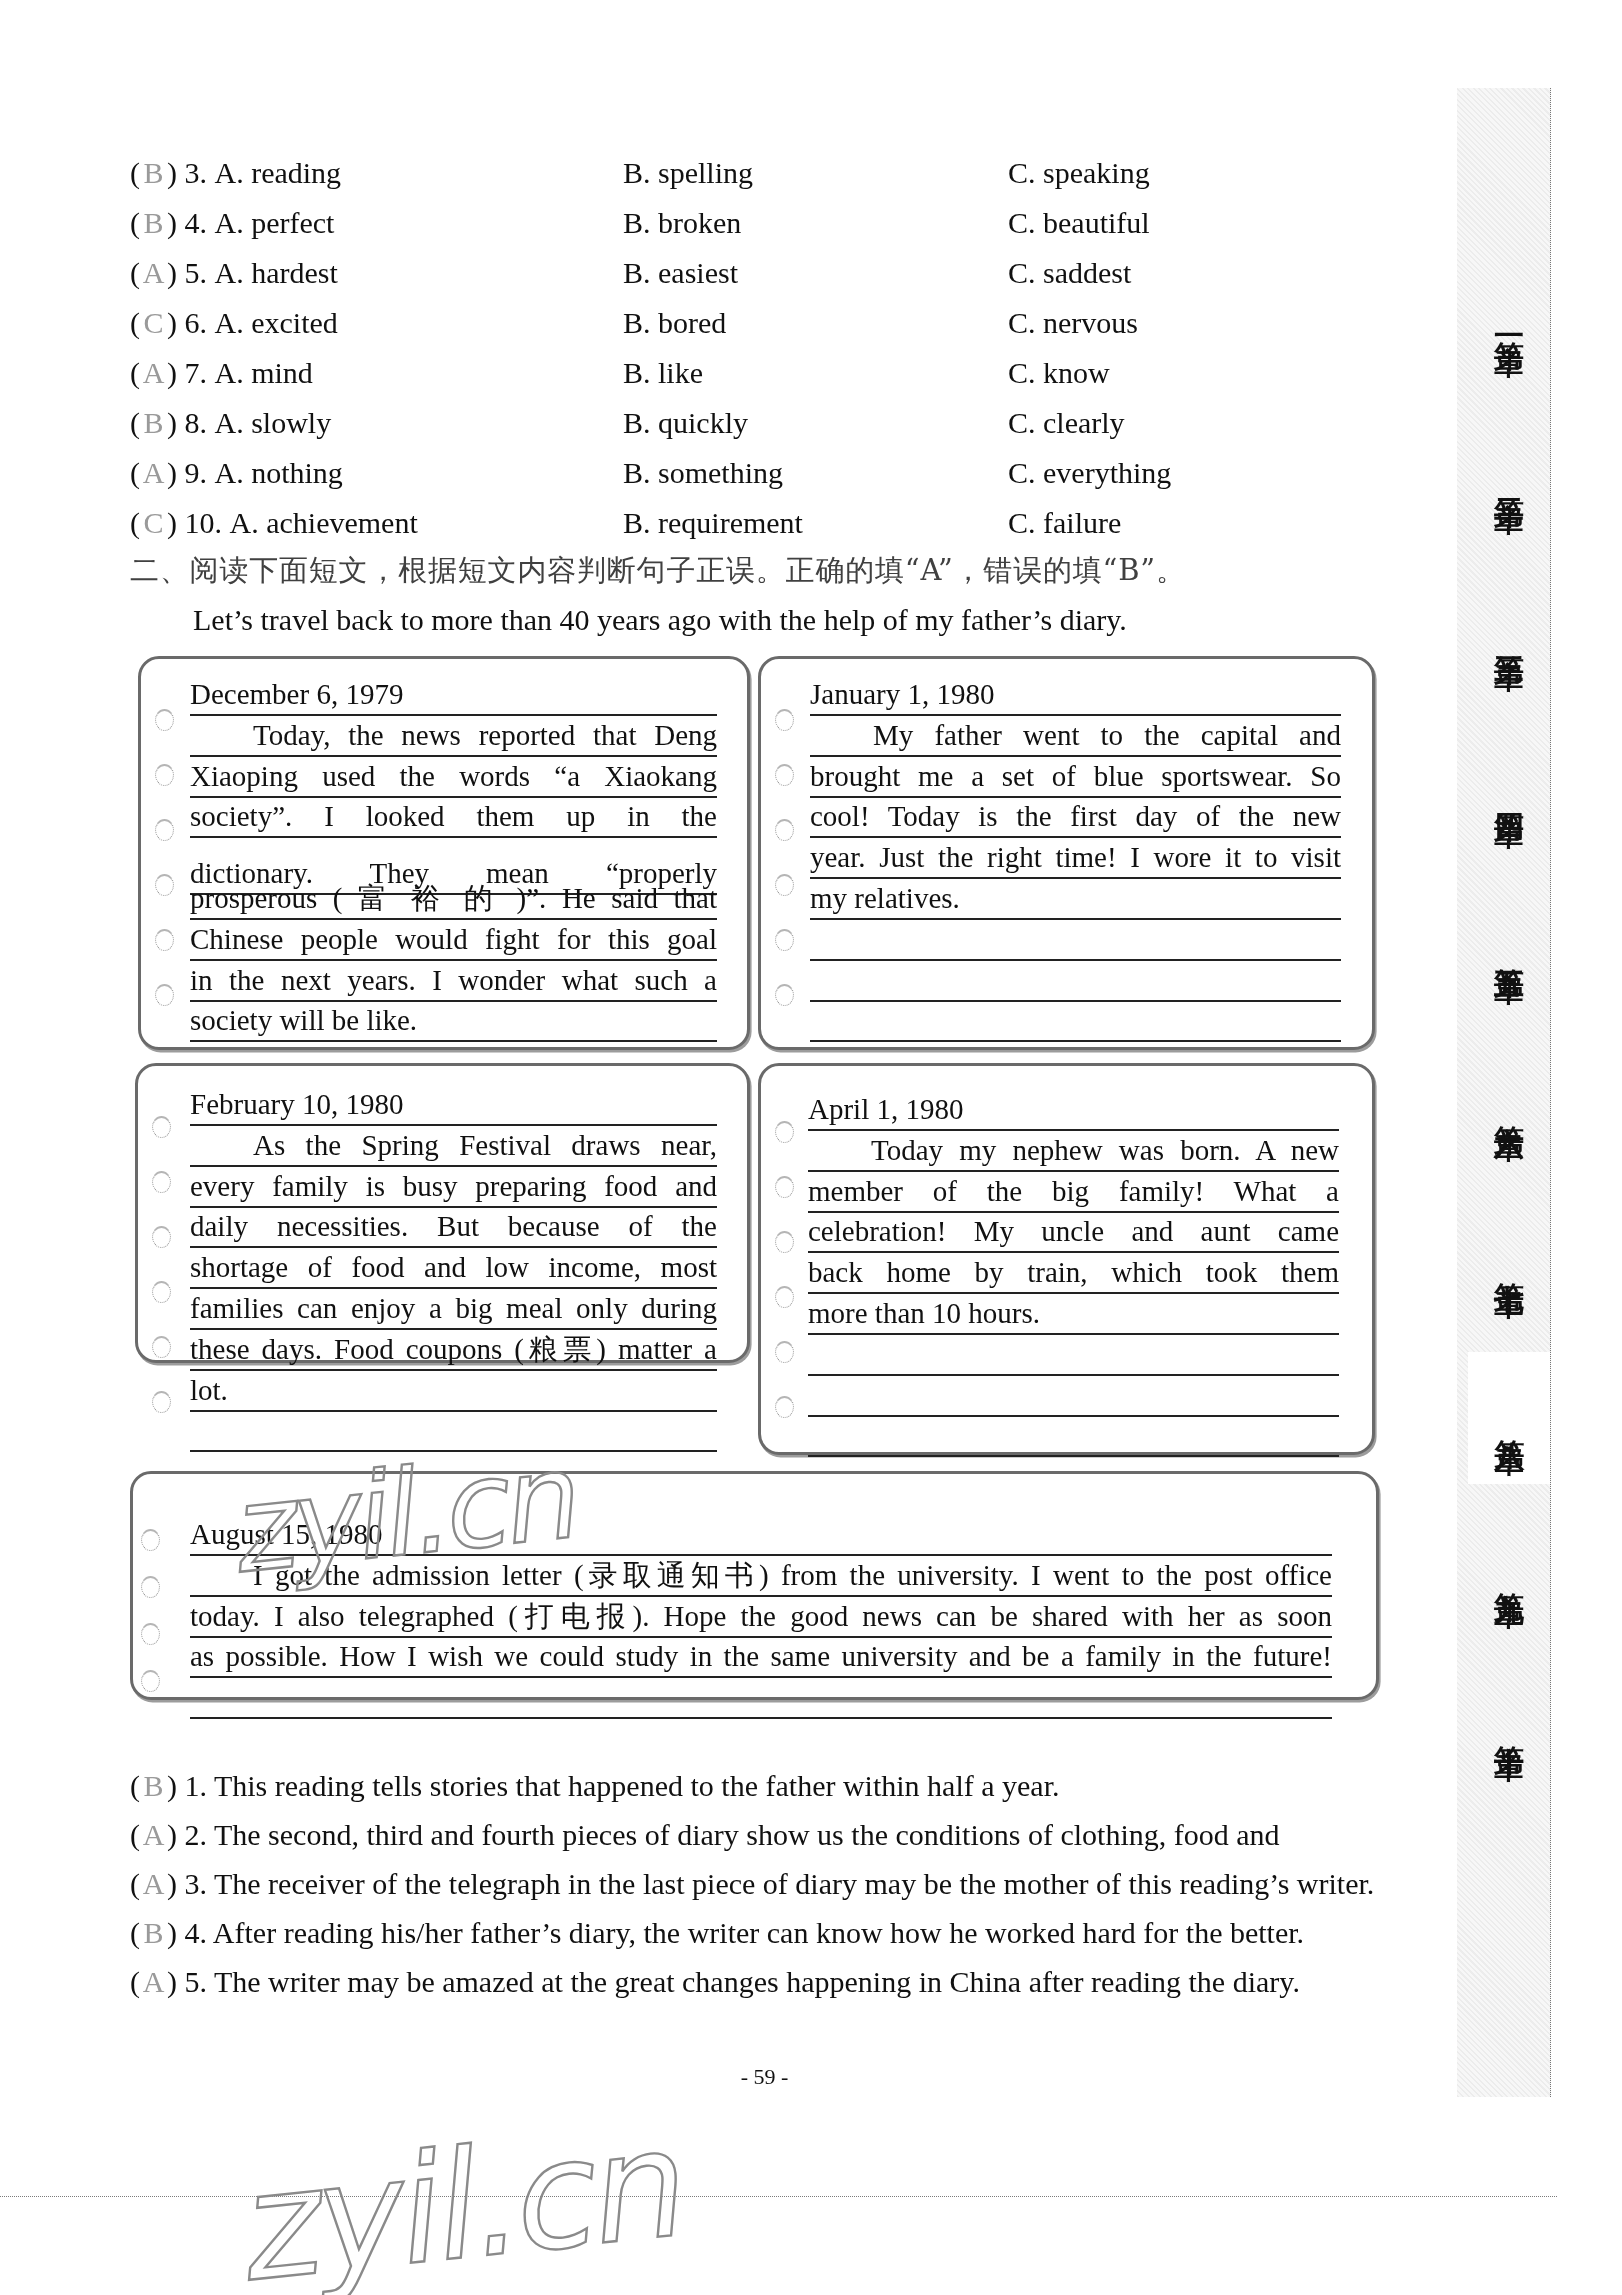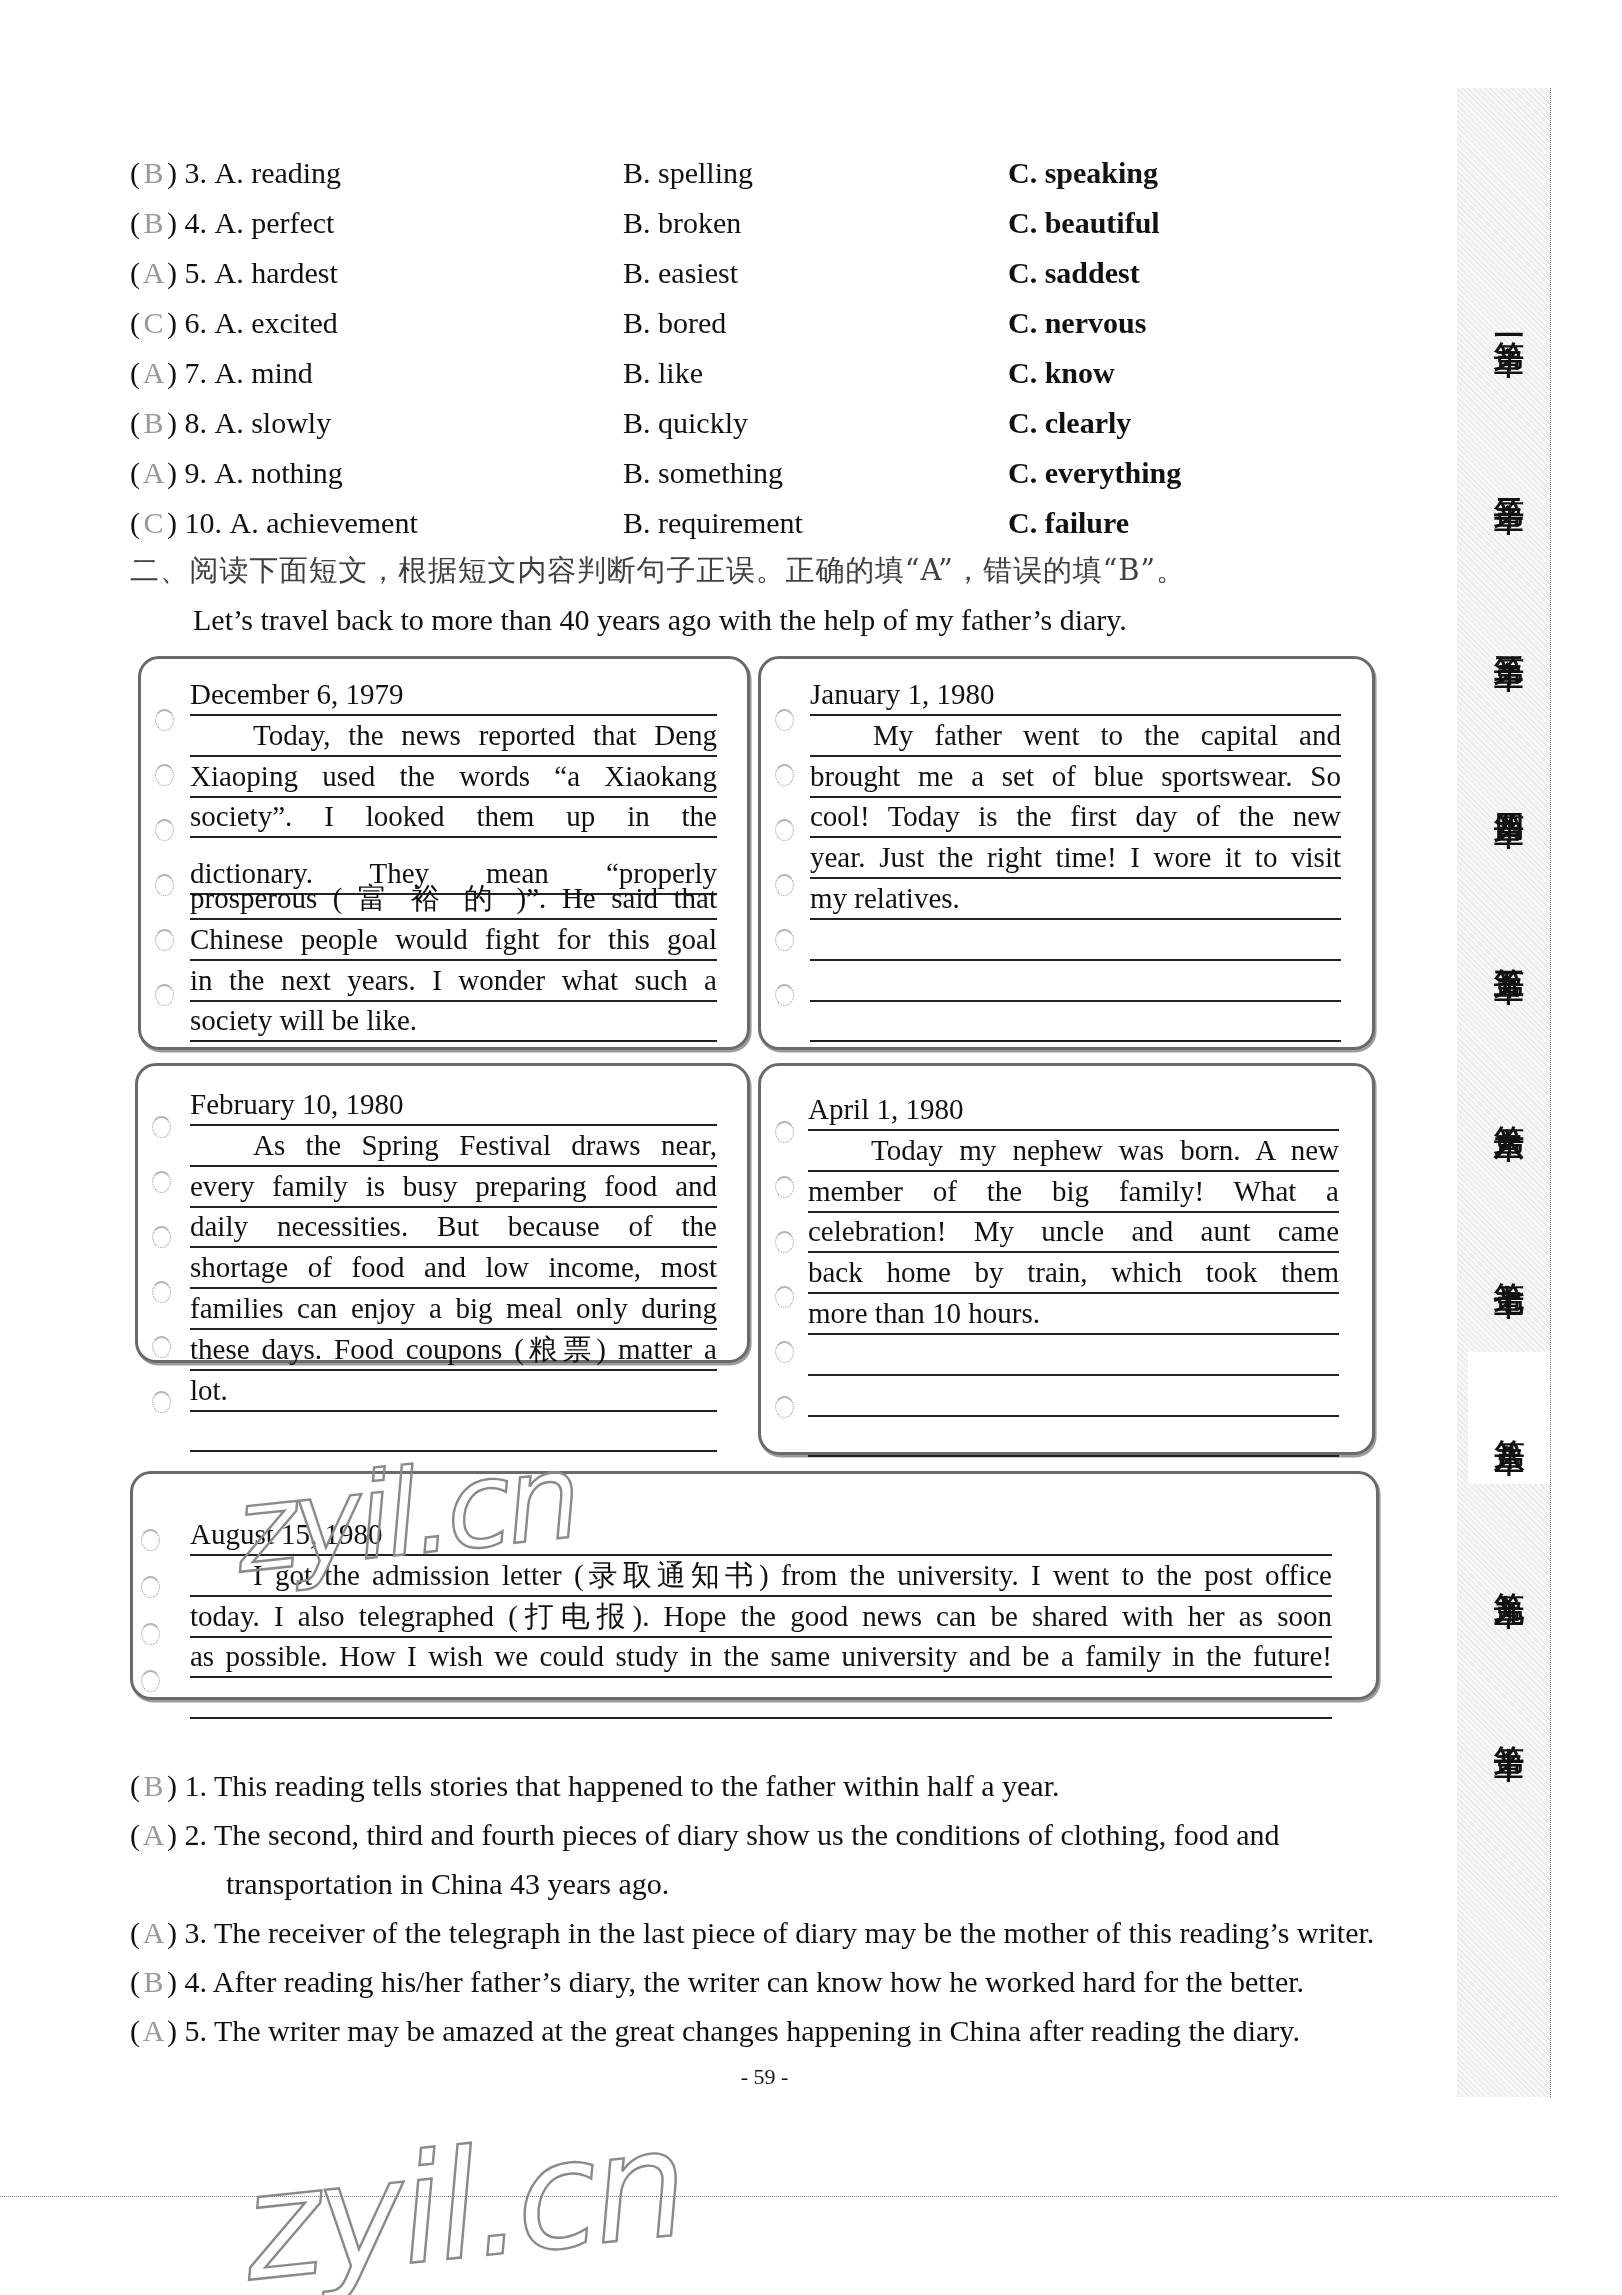--- a/index.html
+++ b/index.html
@@ -8,21 +8,21 @@
       font-family: "Liberation Serif", "DejaVu Serif", serif;
       color: #111111; overflow: hidden;
     }
     .page { position: relative; width: 1623px; height: 2295px; background: #fff; }
 
     
     .mc-list { position: absolute; left: 130px; top: 148px; width: 1052px; }
     .mc-row { height: 50px; display: flex; align-items: center; font-size: 30px; line-height: 1; }
     .mc-row .col-a { width: 469px; display: flex; align-items: center; white-space: nowrap; }
     .mc-row .col-b { width: 385px; white-space: nowrap; margin-left: 24px; }
-    .mc-row .col-c { white-space: nowrap; font-weight: bold; }
+    .mc-row .col-c { white-space: nowrap; }
     .paren { display: inline-flex; align-items: center; }
     .answer { color: #9a9a9a; display: inline-block; width: 27px; text-align: center; }
 
     
     .section-title {
       position: absolute; left: 130px; top: 551px; font-size: 29px; letter-spacing: 0.8px;
       font-family: "DejaVu Serif", "Liberation Serif", serif; color: #404040; white-space: nowrap;
     }
     .intro { position: absolute; left: 193px; top: 603px; font-size: 30px; white-space: nowrap; }
 
@@ -238,21 +238,20 @@
 
   <div class="tf-list">
     <div class="tf-row">
       <span class="paren">(<span class="answer">B</span>)&nbsp;</span>
         <span class="tf-text">1. This reading tells stories that happened to the father within half a year.</span>
     </div>
     <div class="tf-row">
       <span class="paren">(<span class="answer">A</span>)&nbsp;</span>
         <span class="tf-text">2. The second, third and fourth pieces of diary show us the conditions of clothing, food and</span>
     </div>
-    <div class="tf-row tf-cont">transportation in China 43 years ago.</div>
     <div class="tf-row">
       <span class="paren">(<span class="answer">A</span>)&nbsp;</span>
         <span class="tf-text">3. The receiver of the telegraph in the last piece of diary may be the mother of this reading’s writer.</span>
     </div>
     <div class="tf-row">
       <span class="paren">(<span class="answer">B</span>)&nbsp;</span>
         <span class="tf-text">4. After reading his/her father’s diary, the writer can know how he worked hard for the better.</span>
     </div>
     <div class="tf-row">
       <span class="paren">(<span class="answer">A</span>)&nbsp;</span>

